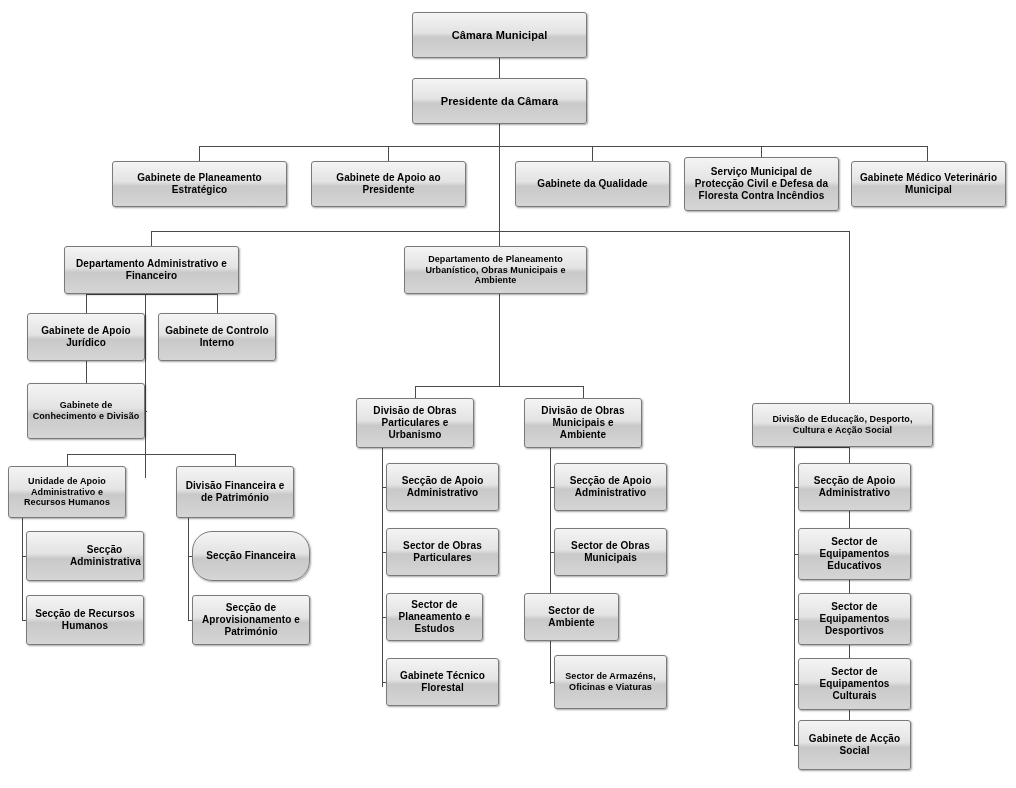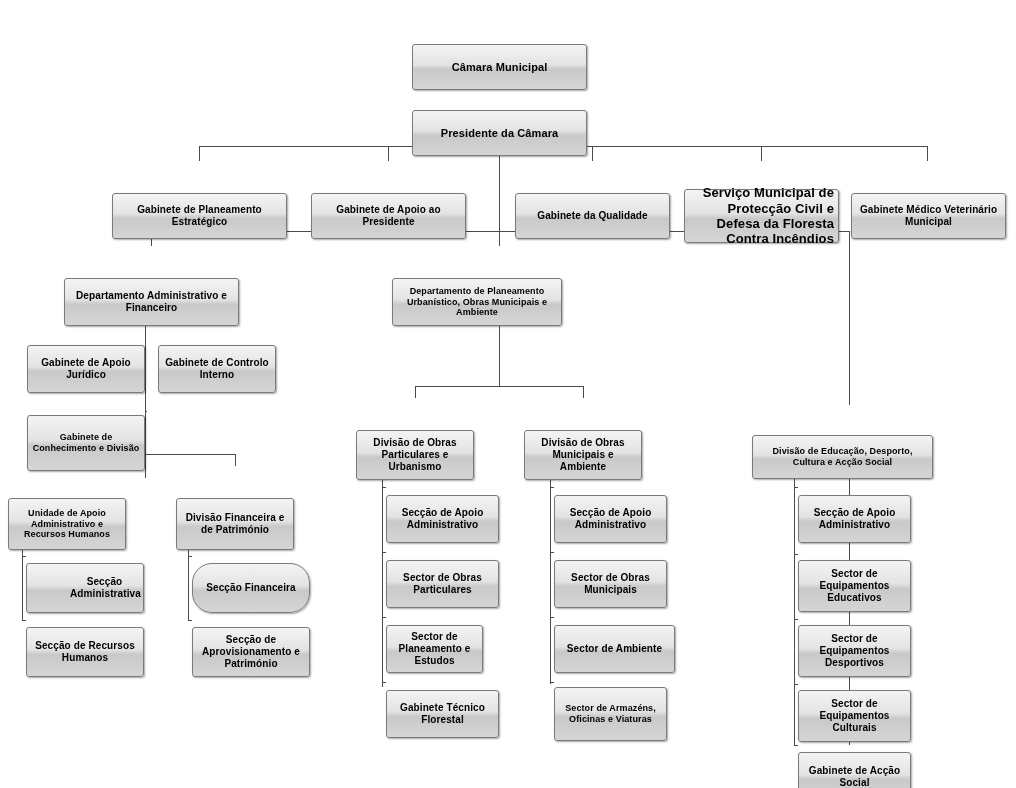--- a/index.html
+++ b/index.html
@@ -26,30 +26,29 @@
     box-shadow: 1px 1px 2px rgba(0,0,0,0.35);
     color: #000000;
     font-weight: bold;
     display: flex;
     align-items: center;
     justify-content: center;
     text-align: center;
     line-height: 1.18;
     padding: 2px 4px;
     letter-spacing: 0.1px;
-    margin-top: 32px;
   }
   .node span {
     display: block;
     width: 100%;
   }
   .fs11 { font-size: 11px; }
   .fs10 { font-size: 10px; }
   .fs9  { font-size: 9px; }
-  .fs8  { font-size: 13px; text-align: right; }
+  .fs8  { font-size: 10px; }
   .line {
     position: absolute;
     background: #4a4a4a;
   }
   .line.h { height: 1px; }
   .line.v { width: 1px; }
 </style>
 </head>
 <body>
 
@@ -129,21 +128,21 @@
       </div>
       <div class="node fs8" style="left: 684px; top: 157px; width: 155px; height: 54px;">
         <span>Serviço Municipal de Protecção Civil e Defesa da Floresta Contra Incêndios</span>
       </div>
       <div class="node fs10" style="left: 851px; top: 161px; width: 155px; height: 46px;">
         <span>Gabinete Médico Veterinário Municipal</span>
       </div>
       <div class="node fs10" style="left: 64px; top: 246px; width: 175px; height: 48px;">
         <span>Departamento Administrativo e Financeiro</span>
       </div>
-      <div class="node fs9" style="left: 392px; top: 246px; width: 170px; height: 48px;">
+      <div class="node fs9" style="left: 404px; top: 246px; width: 183px; height: 48px;">
         <span>Departamento de Planeamento Urbanístico, Obras Municipais e Ambiente</span>
       </div>
       <div class="node fs10" style="left: 27px; top: 313px; width: 118px; height: 48px;">
         <span>Gabinete de Apoio Jurídico</span>
       </div>
       <div class="node fs10" style="left: 158px; top: 313px; width: 118px; height: 48px;">
         <span>Gabinete de Controlo Interno</span>
       </div>
       <div class="node fs9" style="left: 27px; top: 383px; width: 118px; height: 56px;">
         <span>Gabinete de Conhecimento e Divisão</span>
@@ -186,21 +185,21 @@
       </div>
       <div class="node fs10" style="left: 386px; top: 658px; width: 113px; height: 48px;">
         <span>Gabinete Técnico Florestal</span>
       </div>
       <div class="node fs10" style="left: 554px; top: 463px; width: 113px; height: 48px;">
         <span>Secção de Apoio Administrativo</span>
       </div>
       <div class="node fs10" style="left: 554px; top: 528px; width: 113px; height: 48px;">
         <span>Sector de Obras Municipais</span>
       </div>
-      <div class="node fs10" style="left: 554px; top: 593px; width: 121px; height: 48px;">
+      <div class="node fs10" style="left: 524px; top: 593px; width: 95px; height: 48px;">
         <span>Sector de Ambiente</span>
       </div>
       <div class="node fs9" style="left: 554px; top: 655px; width: 113px; height: 54px;">
         <span>Sector de Armazéns, Oficinas e Viaturas</span>
       </div>
       <div class="node fs10" style="left: 798px; top: 463px; width: 113px; height: 48px;">
         <span>Secção de Apoio Administrativo</span>
       </div>
       <div class="node fs10" style="left: 798px; top: 528px; width: 113px; height: 52px;">
         <span>Sector de Equipamentos Educativos</span>

